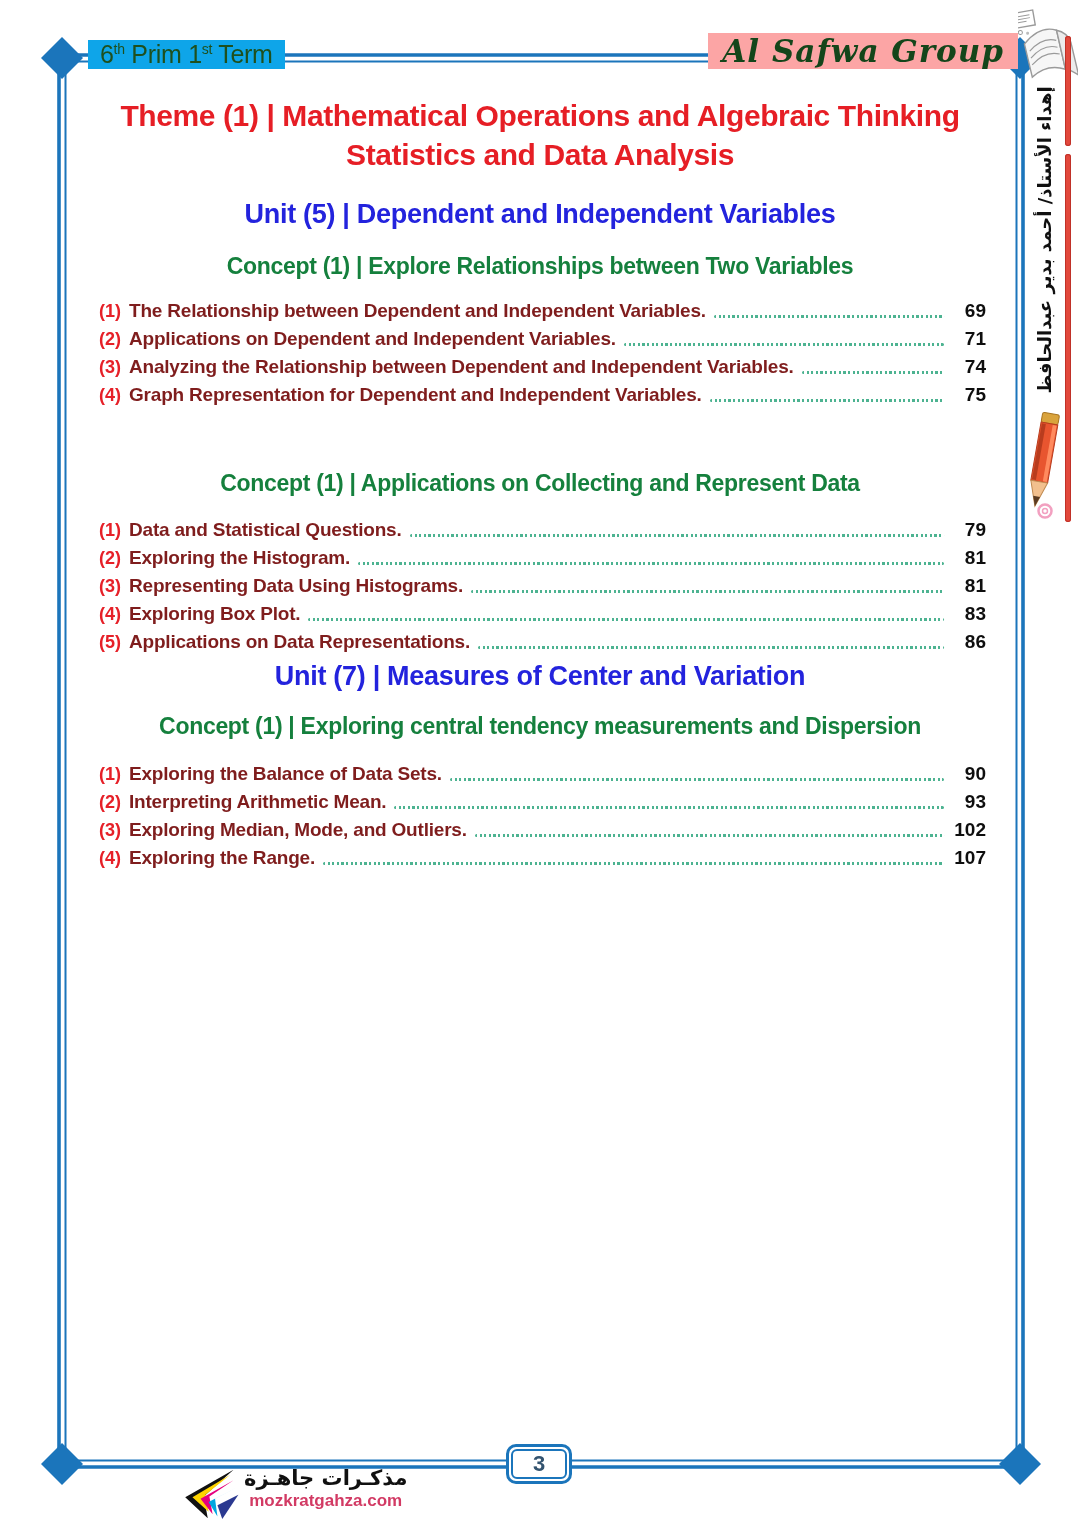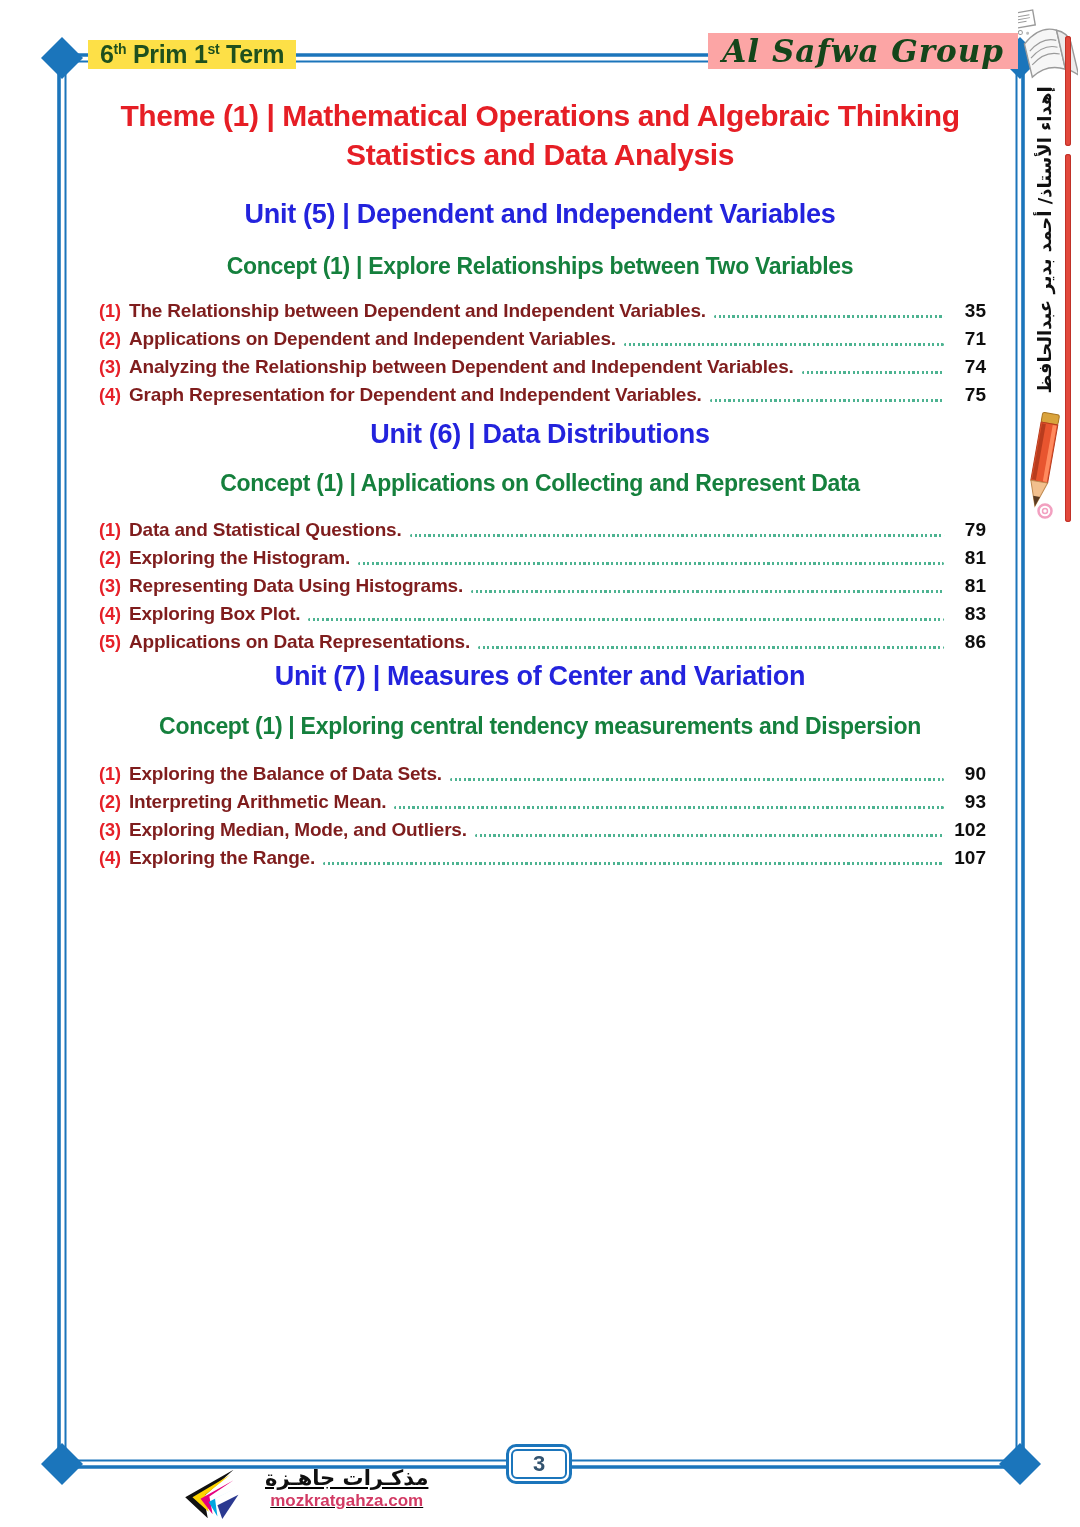--- a/index.html
+++ b/index.html
@@ -1,22 +1,22 @@
 <!DOCTYPE html>
 <html><head>
 <meta charset="utf-8">
 <style>
   html,body{margin:0;padding:0;background:#ffffff;}
   .page{position:relative;width:1080px;height:1527px;background:#ffffff;overflow:hidden;
         font-family:"Liberation Sans",sans-serif;}
   .frame-svg{position:absolute;left:0;top:0;z-index:1;}
 
   
-  .hdr-left{position:absolute;left:88px;top:40px;z-index:3;background:#fde047;padding:0 12px;
-            color:#1e501e;font-size:25px;font-weight:bold;letter-spacing:-0.3px;white-space:pre;}
+  .hdr-left{position:absolute;left:88px;top:40px;z-index:3;background:#0ea5e9;padding:0 12px;
+            color:#1e501e;font-size:25px;font-weight:normal;letter-spacing:-0.3px;white-space:pre;}
   .hdr-left sup{font-size:14px;}
   .hdr-right{position:absolute;right:62px;top:33px;z-index:3;background:#fca5a5;padding:0 14px;
              color:#14451a;font-size:31px;font-weight:bold;font-style:italic;
              font-family:"DejaVu Serif",serif;letter-spacing:1px;white-space:pre;}
 
   
   .theme-title{position:absolute;left:70px;right:70px;top:96px;text-align:center;z-index:2;
                color:#e61e25;font-size:30px;font-weight:bold;line-height:39px;letter-spacing:-0.4px;}
   .unit{position:absolute;left:70px;right:70px;text-align:center;z-index:2;
         color:#2323dd;font-size:27px;font-weight:bold;letter-spacing:-0.3px;}
@@ -32,21 +32,21 @@
              background-image:repeating-linear-gradient(90deg,#4db391 0 2.2px,transparent 2.2px 4.6px);}
   .row .p{color:#0e0e0e;font-size:19px;min-width:34px;text-align:right;flex:0 0 auto;}
 
   
   .page-box{position:absolute;left:506px;top:1444px;width:66px;height:40px;z-index:3;
             background:#fff;border:3px solid #1b75bb;border-radius:10px;box-sizing:border-box;}
   .page-box-inner{position:absolute;inset:2px;border:2px solid #1b75bb;border-radius:6px;
                   display:flex;align-items:center;justify-content:center;
                   color:#33536f;font-size:22px;font-weight:bold;}
   .logo{position:absolute;left:182px;top:1466px;z-index:3;display:flex;align-items:flex-start;}
-  .logo-texts{margin-left:25px;direction:rtl;text-align:center;text-decoration:underline;}
+  .logo-texts{margin-left:4px;direction:rtl;text-align:center;}
   .logo-ar{color:#101010;font-size:21px;font-weight:bold;font-family:"DejaVu Sans",sans-serif;white-space:nowrap;}
   .logo-site{color:#d23a64;font-size:17px;font-weight:bold;direction:ltr;
              font-family:"Liberation Sans",sans-serif;margin-top:1px;text-align:center;}
 
   
   .dedication{position:absolute;top:0;right:0;width:78px;height:560px;z-index:2;}
   .red-line{position:absolute;right:9px;width:6px;border-radius:4px;background:#e2483c;
             box-shadow:inset 0 0 0 1px #c03128;}
   .ded-text-wrap{position:absolute;top:62px;right:16px;width:38px;height:356px;}
   .ded-text{position:absolute;left:50%;top:50%;width:356px;height:38px;
@@ -88,21 +88,21 @@
     <div>Statistics and Data Analysis</div>
   </div>
 
   <div class="unit" style="top:199px">Unit (5) | Dependent and Independent Variables</div>
   <div class="concept" style="top:253px">Concept (1) | Explore Relationships between Two Variables</div>
   <div class="toc" style="top:297px">
     <div class="row">
       <span class="n">(1)</span>
       <span class="t">The Relationship between Dependent and Independent Variables.</span>
       <span class="dots"></span>
-      <span class="p">35</span>
+      <span class="p">69</span>
     </div>
     <div class="row">
       <span class="n">(2)</span>
       <span class="t">Applications on Dependent and Independent Variables.</span>
       <span class="dots"></span>
       <span class="p">71</span>
     </div>
     <div class="row">
       <span class="n">(3)</span>
       <span class="t">Analyzing the Relationship between Dependent and Independent Variables.</span>
@@ -110,21 +110,20 @@
       <span class="p">74</span>
     </div>
     <div class="row">
       <span class="n">(4)</span>
       <span class="t">Graph Representation for Dependent and Independent Variables.</span>
       <span class="dots"></span>
       <span class="p">75</span>
     </div>
   </div>
 
-  <div class="unit" style="top:419px">Unit (6) | Data Distributions</div>
   <div class="concept" style="top:470px">Concept (1) | Applications on Collecting and Represent Data</div>
   <div class="toc" style="top:516px">
     <div class="row">
       <span class="n">(1)</span>
       <span class="t">Data and Statistical Questions.</span>
       <span class="dots"></span>
       <span class="p">79</span>
     </div>
     <div class="row">
       <span class="n">(2)</span>

